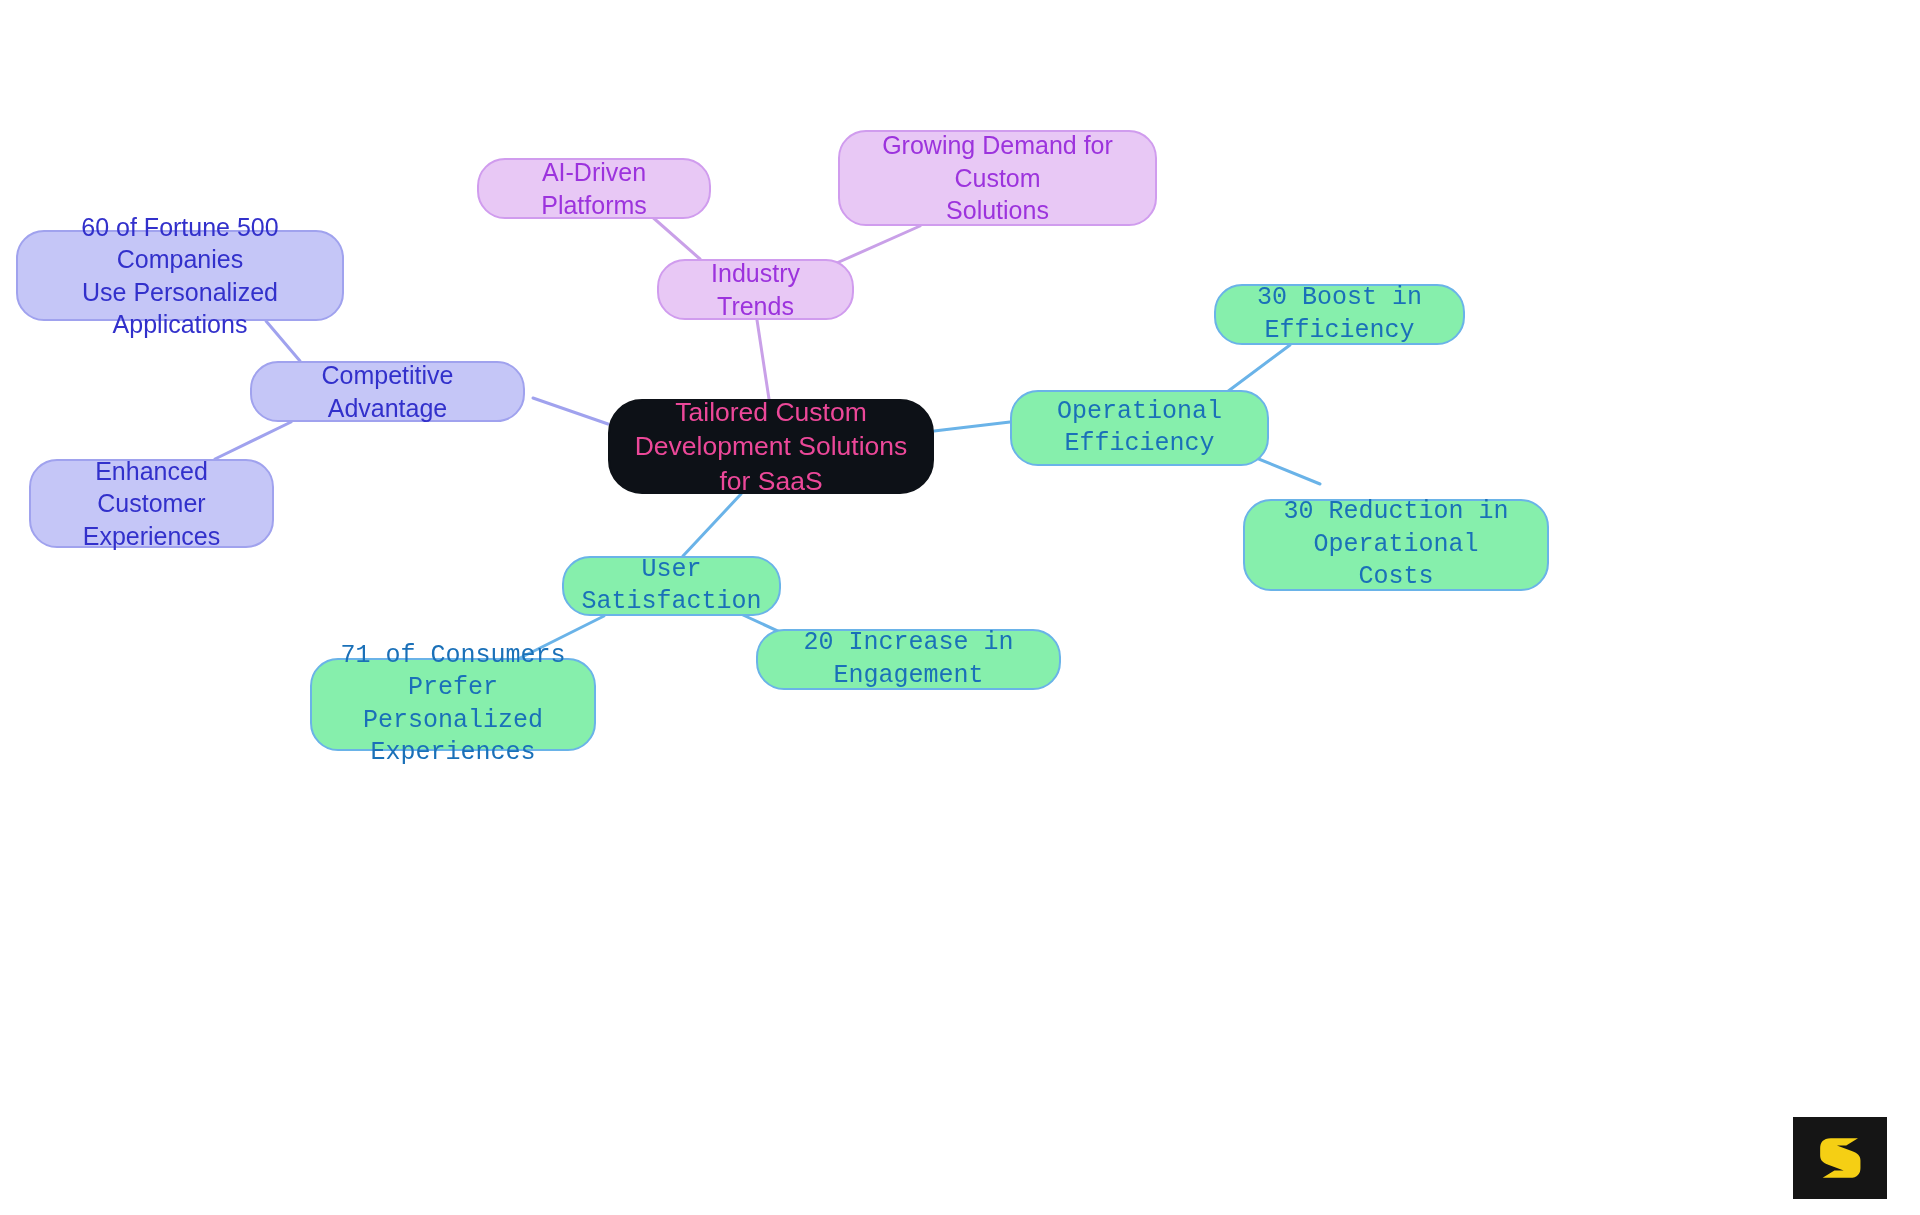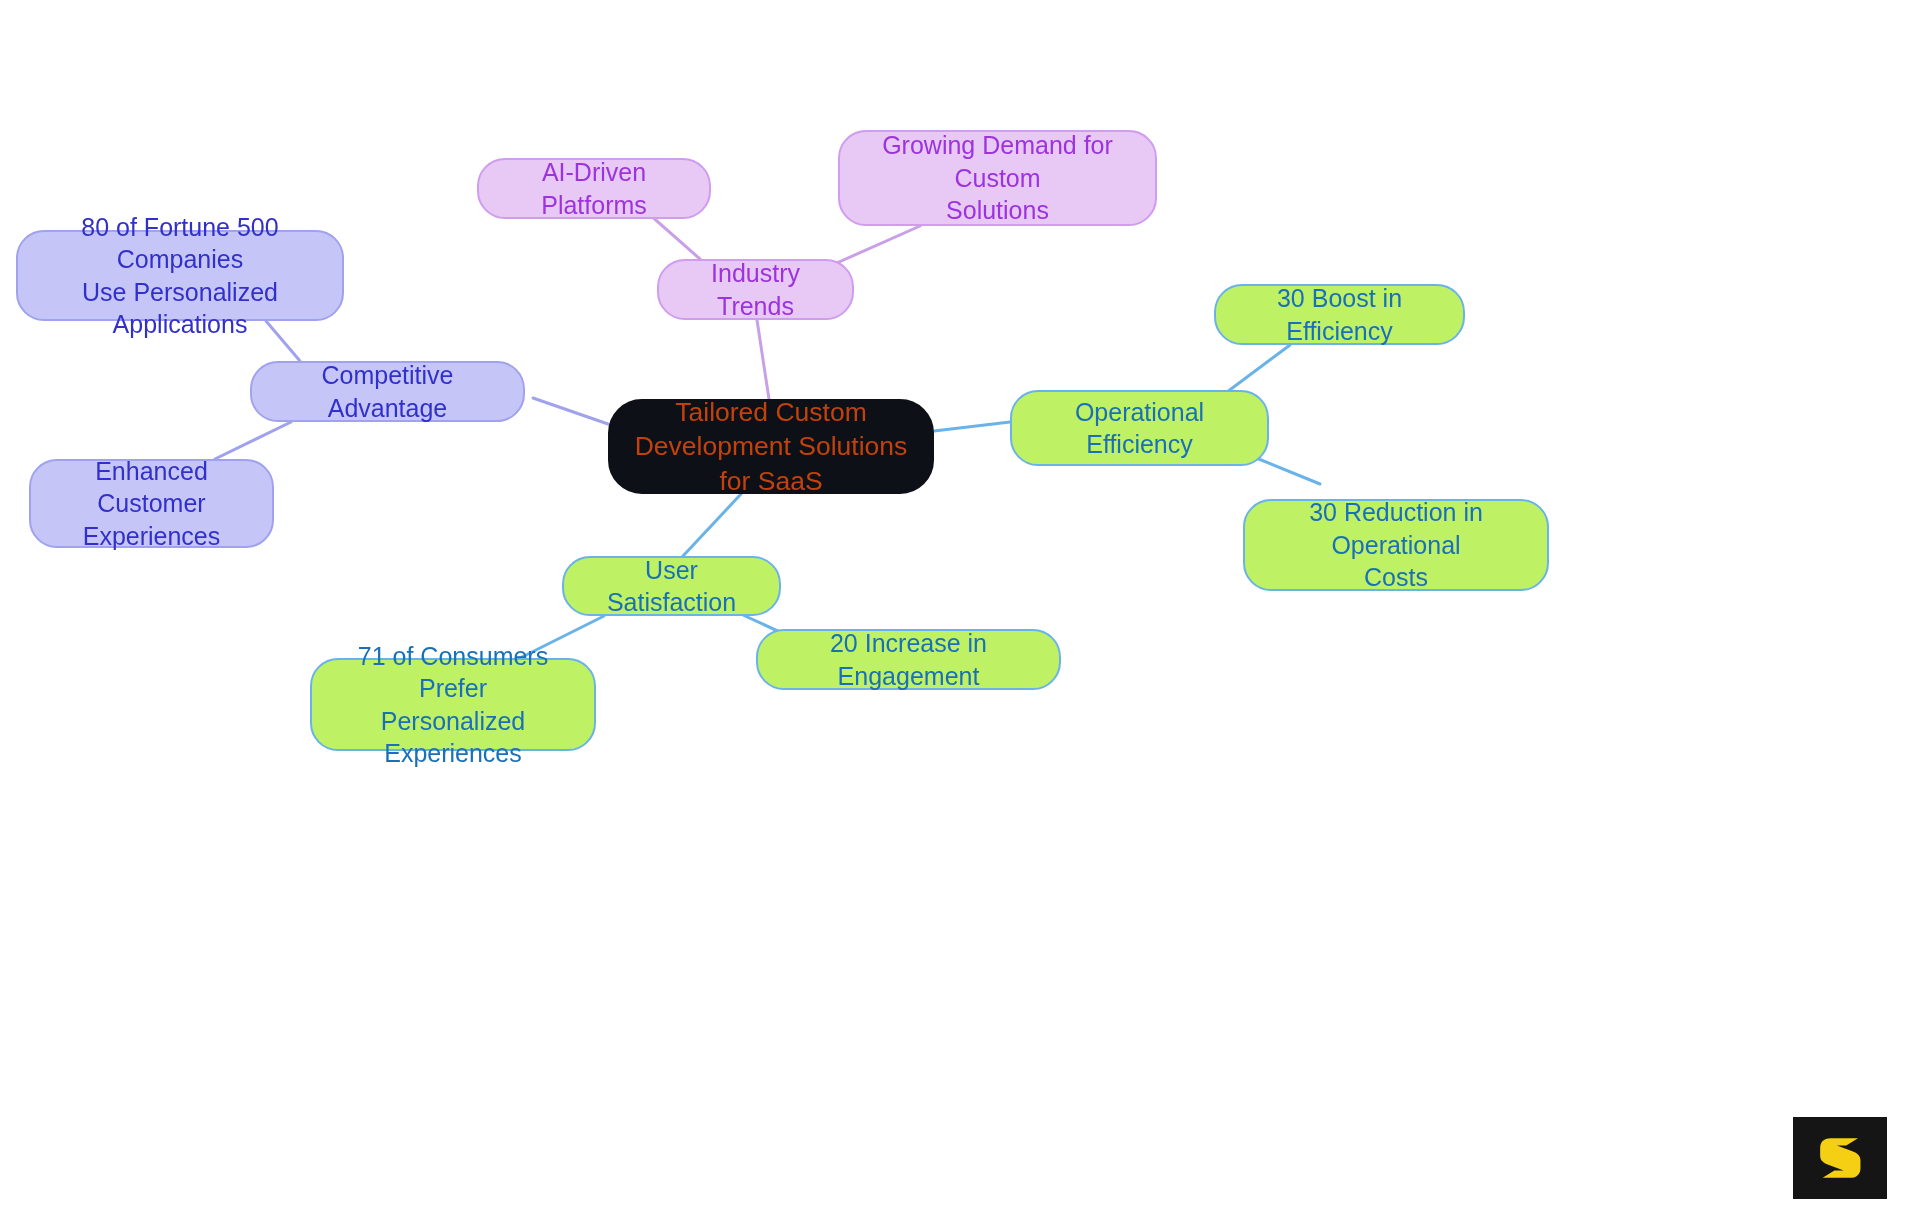--- a/index.html
+++ b/index.html
@@ -32,30 +32,31 @@
     border-radius: 28px;
     border-style: solid;
     border-width: 2px;
     line-height: 1.30;
     padding: 4px 14px;
     white-space: pre-line;
   }
   .node.root {
     background: #0d1117;
     border-color: #0d1117;
-    color: #c2410c;
+    color: #ec4899;
     border-radius: 34px;
     font-size: 26.5px;
     align-items: center;
   }
   .node.blue {
-    background: #bef264;
+    background: #86efac;
     border-color: #6ab3e8;
     color: #1a70b8;
     font-size: 25px;
+    font-family: Liberation Mono, monospace;
   }
   .node.periwinkle {
     background: #c5c6f7;
     border-color: #a0a2ee;
     color: #3230cb;
     font-size: 25px;
   }
   .node.lavender {
     background: #e8c8f5;
     border-color: #d09cee;
@@ -98,21 +99,21 @@
 Solutions</span></div>
       <div class="node blue" style="left: 1010px; top: 390px; width: 259px; height: 76px;"><span>Operational Efficiency</span></div>
       <div class="node blue" style="left: 1214px; top: 284px; width: 251px; height: 61px;"><span>30 Boost in Efficiency</span></div>
       <div class="node blue" style="left: 1243px; top: 484px; width: 306px; height: 92px; margin-top: 15px;"><span>30 Reduction in Operational
 Costs</span></div>
       <div class="node blue" style="left: 562px; top: 556px; width: 219px; height: 60px;"><span>User Satisfaction</span></div>
       <div class="node blue" style="left: 310px; top: 658px; width: 286px; height: 93px;"><span>71 of Consumers Prefer
 Personalized Experiences</span></div>
       <div class="node blue" style="left: 756px; top: 629px; width: 305px; height: 61px;"><span>20 Increase in Engagement</span></div>
       <div class="node periwinkle" style="left: 250px; top: 361px; width: 275px; height: 61px;"><span>Competitive Advantage</span></div>
-      <div class="node periwinkle" style="left: 16px; top: 230px; width: 328px; height: 91px;"><span>80 of Fortune 500 Companies
+      <div class="node periwinkle" style="left: 16px; top: 230px; width: 328px; height: 91px;"><span>60 of Fortune 500 Companies
 Use Personalized Applications</span></div>
       <div class="node periwinkle" style="left: 29px; top: 459px; width: 245px; height: 89px;"><span>Enhanced Customer
 Experiences</span></div>
     </div>
 
   <div id="logo-badge" style="left: 1793px; top: 1117px; width: 94px; height: 82px; background: rgb(21, 21, 21);">
     <svg viewBox="0 0 100 100" width="62" height="62">
       <path d="M79 18 L35 18 C23 18 18 25 18 34 L18 46 C18 54 23 58 31 61 L56 70 L41 70 L22 82 L66 82 C78 82 83 75 83 66 L83 54 C83 46 78 42 70 39 L45 30 L60 30 Z" fill="#f5cf14"></path>
     </svg>
   </div>

